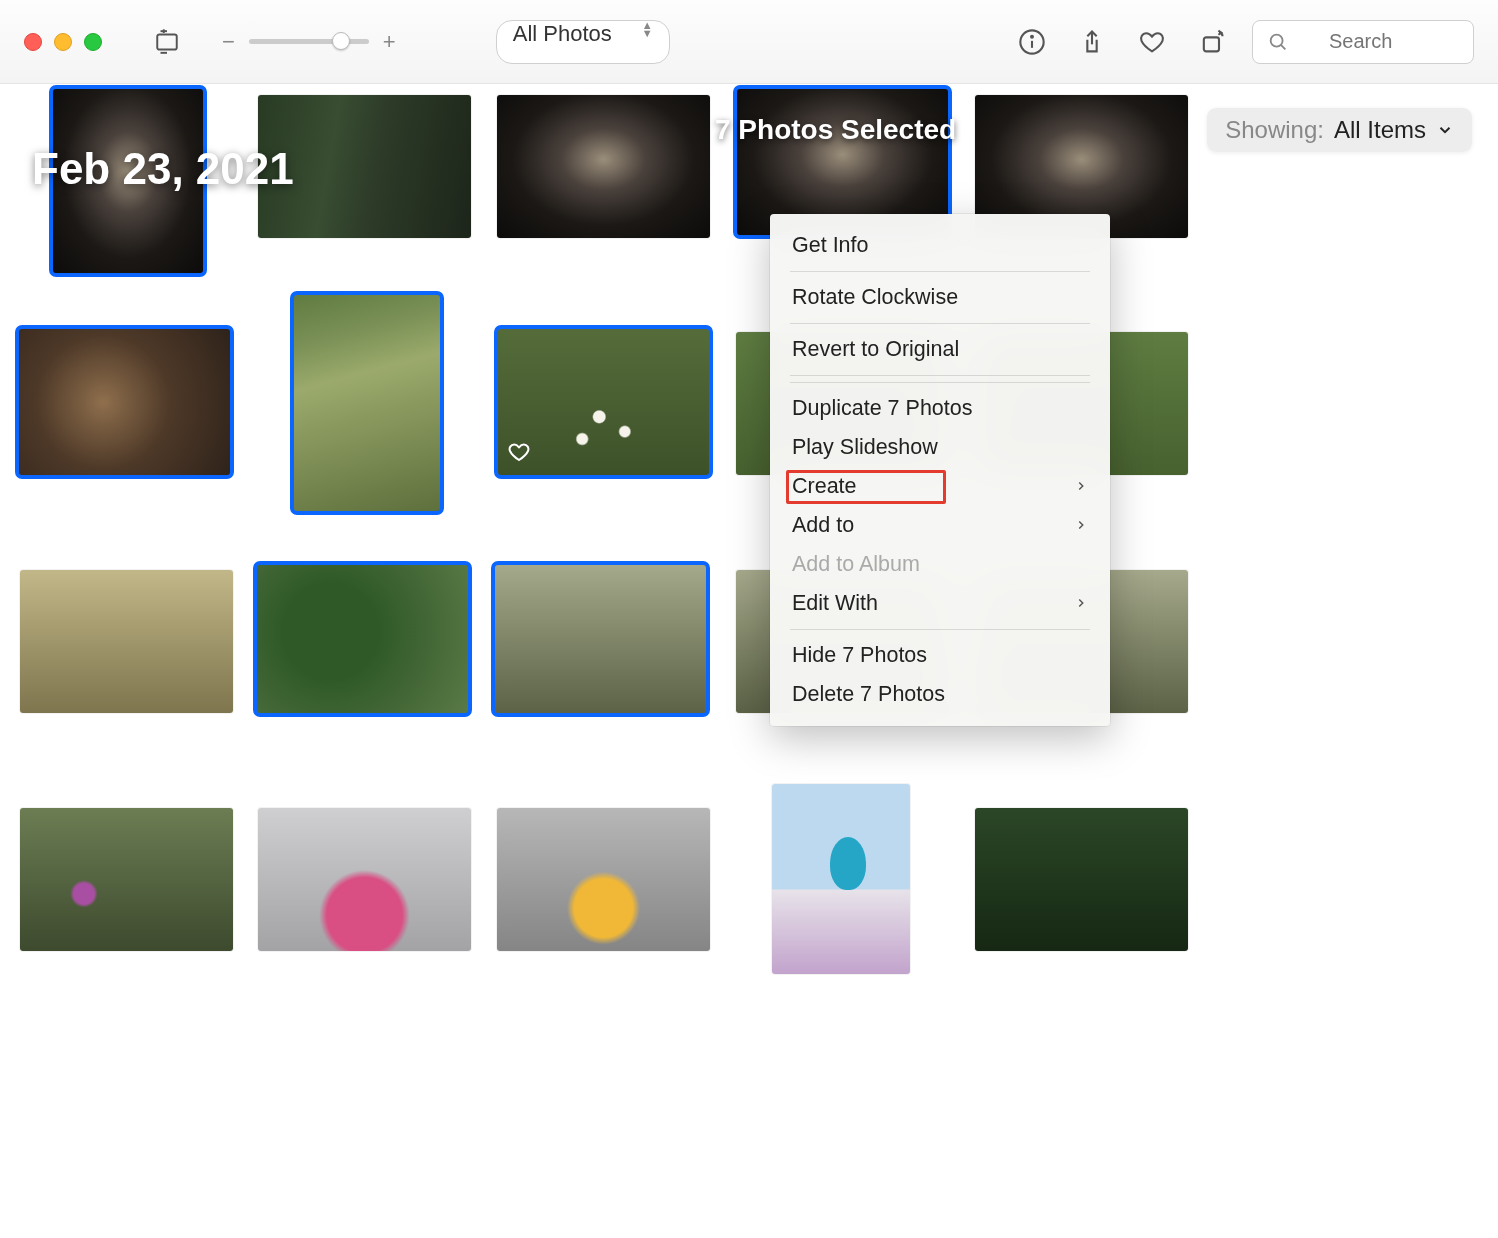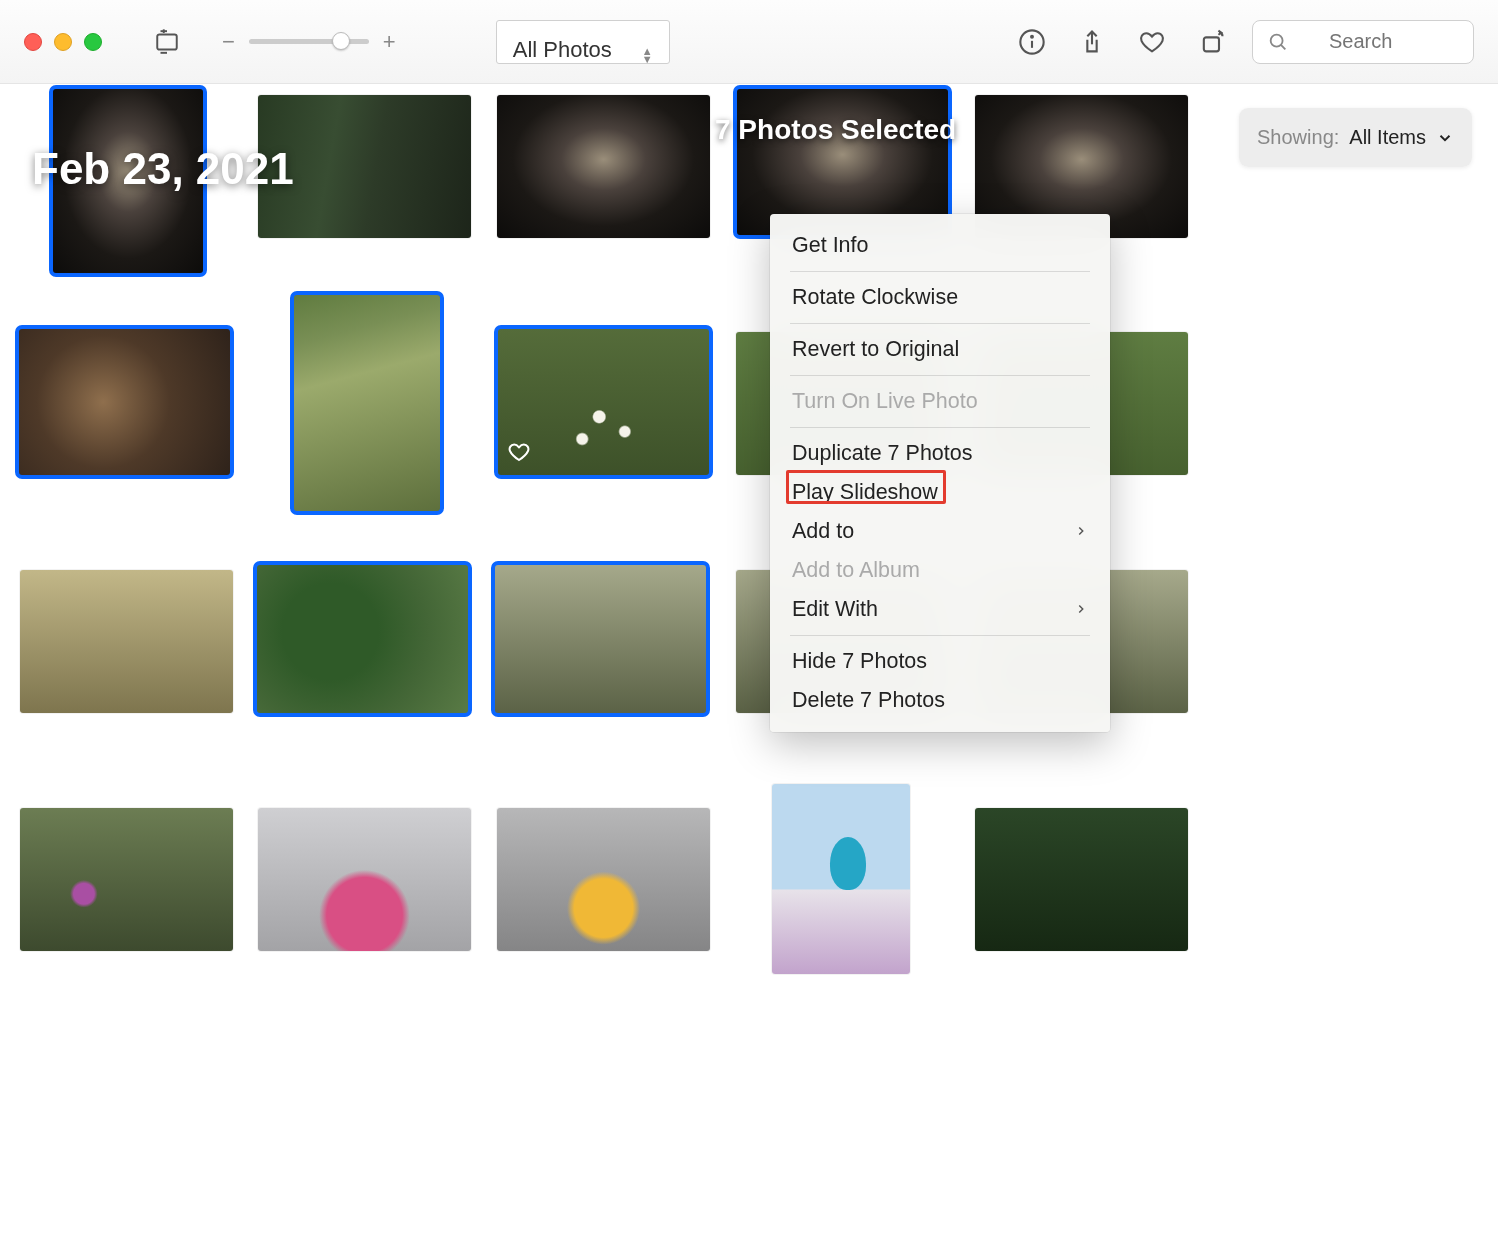--- a/index.html
+++ b/index.html
@@ -9,34 +9,34 @@
   .dot { width: 18px; height: 18px; border-radius: 50%; }
   .dot.red { background: #ff5f57; border: 1px solid #e24640; }
   .dot.yellow { background: #febc2e; border: 1px solid #dfa023; }
   .dot.green { background: #28c840; border: 1px solid #1dad2c; }
   .tb-icon { width: 30px; height: 30px; display:flex; align-items:center; justify-content:center; color:#555; cursor:pointer; }
   .tb-icon svg { width: 26px; height: 26px; stroke: #555; fill: none; stroke-width: 1.8; }
   .zoom-group { display:flex; align-items:center; gap:14px; margin: 0 20px; }
   .zoom-sign { font-size: 22px; color:#888; }
   .slider { width: 120px; height: 5px; background:#ccc; border-radius:3px; position:relative; }
   .slider-thumb { position:absolute; top:-7px; left:83px; width:18px; height:18px; border-radius:50%; background:#fff; border:1px solid #bbb; box-shadow:0 1px 2px rgba(0,0,0,.2); }
-  .view-select { margin-left: 60px; height:44px; border:1px solid #d0d0d0; border-radius:3px; background:#fff; display:flex; align-items:flex-end; padding:0 16px; gap:30px; font-size:22px; color:#333; cursor:pointer; }
+  .view-select { margin-left: 60px; height:44px; border:1px solid #d0d0d0; border-radius:16px; background:#fff; display:flex; align-items:flex-start; padding:0 16px; gap:30px; font-size:22px; color:#333; cursor:pointer; }
   .chev-updown { display:flex; flex-direction:column; line-height:8px; color:#888; }
   .chev-updown span{ font-size:11px; }
   .spacer { flex:1; }
   .tb-iconbtn { width:40px; height:40px; display:flex; align-items:center; justify-content:center; cursor:pointer; color:#666; }
   .tb-iconbtn svg { width:28px; height:28px; stroke:#555; fill:none; stroke-width:1.8; }
   .search-box { height:44px; border:1px solid #d0d0d0; border-radius:8px; background:#fff; display:flex; align-items:center; padding:0 14px; gap:10px; min-width:200px; }
   .search-box svg { width:22px; height:22px; stroke:#888; fill:none; stroke-width:2; }
   .search-box input { border:none; outline:none; font-size:20px; background:transparent; color:#333; width:130px;margin-left:30px; }
 
   .canvas { position:relative; width:1498px; height:1154px; background:#fff; overflow:hidden; }
   .date-overlay { position:absolute; top:60px; left:32px; color:#fff; font-size:44px; font-weight:700; text-shadow:0 2px 8px rgba(0,0,0,.5); z-index:5; pointer-events:none; }
   .sel-count { position:absolute; top:30px; left:715px; color:#fff; font-size:28px; font-weight:700; text-shadow:0 2px 6px rgba(0,0,0,.6); z-index:5; pointer-events:none; }
-  .showing-pill { position:absolute; top:24px; right:26px; background:rgba(235,235,235,.92); border-radius:9px; padding:18px 18px; display:flex; align-items:center; gap:10px; font-size:20px; z-index:5; cursor:pointer; box-shadow:0 1px 4px rgba(0,0,0,.08); }
+  .showing-pill { position:absolute; top:24px; right:26px; background:rgba(235,235,235,.92); border-radius:9px; padding:8px 18px; display:flex; align-items:center; gap:10px; font-size:24px; z-index:5; cursor:pointer; box-shadow:0 1px 4px rgba(0,0,0,.08); }
   .showing-pill .lbl { color:#888; }
   .showing-pill .val { color:#222; font-weight:500; }
   .showing-pill svg { width:18px; height:18px; stroke:#222; fill:none; stroke-width:2.5; }
 
   .grid-wrap { position:absolute; inset:0; }
   .thumb { position:absolute; border-radius:3px; overflow:hidden; box-shadow:0 0 0 1px rgba(0,0,0,.05); cursor:pointer; }
   .thumb.sel { outline:4px solid #0a66ff; outline-offset:-1px; border-radius:4px; }
   .thumb .fill { width:100%; height:100%; }
   .heart-badge { position:absolute; left:10px; bottom:8px; }
   .heart-badge svg { width:24px; height:24px; stroke:#fff; fill:none; stroke-width:2; }
@@ -230,29 +230,32 @@
       </div>
     <div class="ctx-sep"></div>
     <div class="ctx-item">
         <span>Rotate Clockwise</span>
       </div>
     <div class="ctx-sep"></div>
     <div class="ctx-item">
         <span>Revert to Original</span>
       </div>
     <div class="ctx-sep"></div>
-    <div class="ctx-item disabled">
-        <span>Turn On Live Photo</span>
-      </div>
     <div class="ctx-sep"></div>
     <div class="ctx-item">
         <span>Duplicate 7 Photos</span>
       </div>
     <div class="ctx-item hl">
         <span>Play Slideshow</span>
+      </div>
+    <div class="ctx-item">
+        <span>Create</span>
+        <span class="sub-arrow"><svg viewBox="0 0 24 24">
+            <polyline points="9 6 15 12 9 18"></polyline>
+          </svg></span>
       </div>
     <div class="ctx-item">
         <span>Add to</span>
         <span class="sub-arrow"><svg viewBox="0 0 24 24">
             <polyline points="9 6 15 12 9 18"></polyline>
           </svg></span>
       </div>
     <div class="ctx-item disabled">
         <span>Add to Album</span>
       </div>

